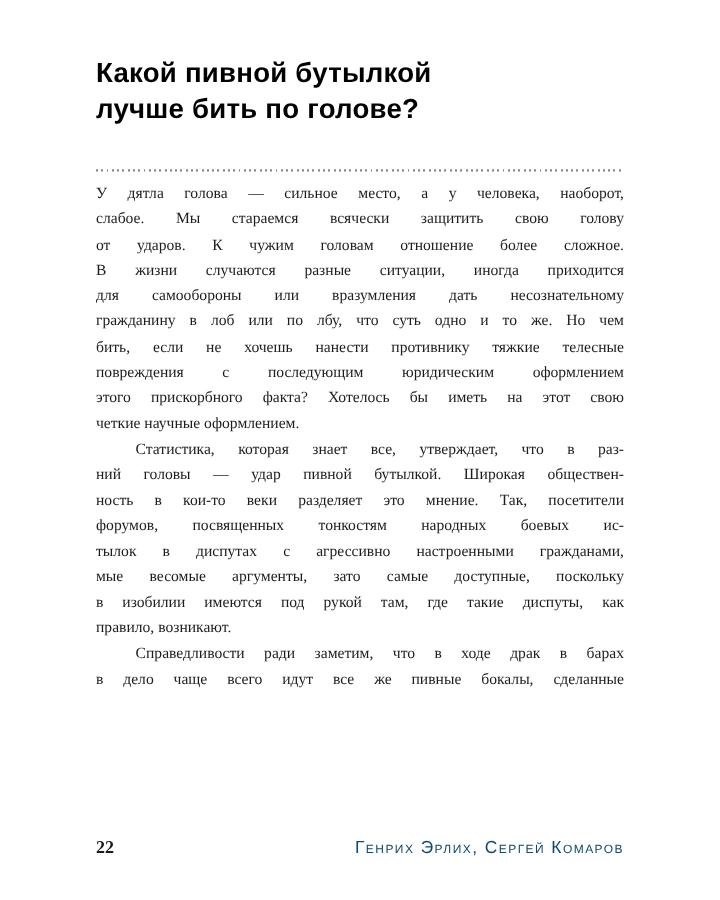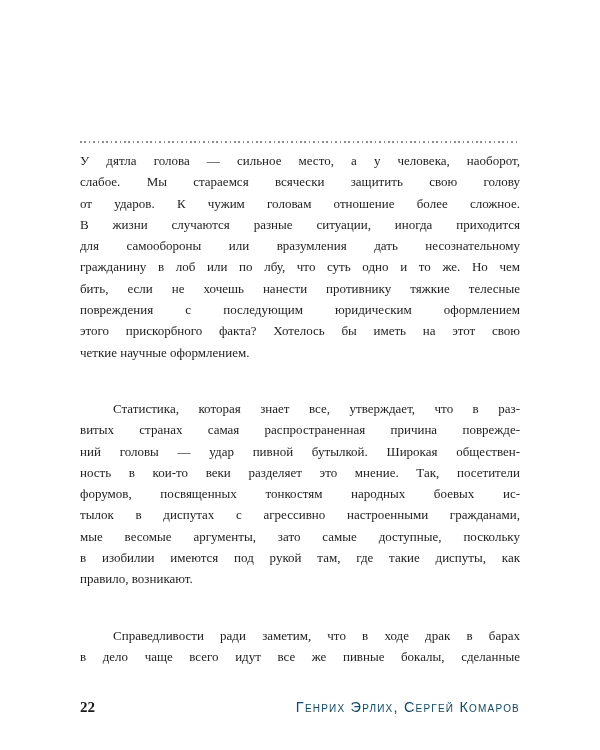--- a/index.html
+++ b/index.html
@@ -39,21 +39,21 @@
     width: 440px;
     font-size: 13px;
     line-height: 21.3px;
     color: #1d1d1d;
   }
   .line {
     text-align: justify;
     text-align-last: justify;
   }
   .line.para-last { text-align-last: left; }
-  .line.indent { text-indent: 33px; margin-top: 35px; }
+  .line.indent { text-indent: 33px; }
   .footer {
     position: absolute;
     left: 80px;
     top: 699px;
     width: 440px;
     display: flex;
     justify-content: space-between;
     align-items: baseline;
   }
   .page-number {
@@ -68,36 +68,39 @@
     font-size: 14.5px;
     letter-spacing: 1.2px;
     color: #0c4a6e;
   }
 </style>
 </head>
 <body>
 
 <div class="page">
 
+  <h1 class="chapter-title">
+      <div>Какой пивной бутылкой</div>
+      <div>лучше бить по голове?</div>
+    </h1>
 
   <div class="divider"></div>
 
   <div class="body-text">
       <div class="line">У дятла голова — сильное место, а у человека, наоборот,</div>
       <div class="line">слабое. Мы стараемся всячески защитить свою голову</div>
       <div class="line">от ударов. К чужим головам отношение более сложное.</div>
       <div class="line">В жизни случаются разные ситуации, иногда приходится</div>
       <div class="line">для самообороны или вразумления дать несознательному</div>
       <div class="line">гражданину в лоб или по лбу, что суть одно и то же. Но чем</div>
       <div class="line">бить, если не хочешь нанести противнику тяжкие телесные</div>
       <div class="line">повреждения с последующим юридическим оформлением</div>
       <div class="line">этого прискорбного факта? Хотелось бы иметь на этот свою</div>
       <div class="line para-last">четкие научные оформлением.</div>
       <div class="line indent">Статистика, которая знает все, утверждает, что в раз-</div>
-      <div class="line">витых странах самая распространенная причина поврежде-</div>
       <div class="line">ний головы — удар пивной бутылкой. Широкая обществен-</div>
       <div class="line">ность в кои-то веки разделяет это мнение. Так, посетители</div>
       <div class="line">форумов, посвященных тонкостям народных боевых ис-</div>
       <div class="line">тылок в диспутах с агрессивно настроенными гражданами,</div>
       <div class="line">мые весомые аргументы, зато самые доступные, поскольку</div>
       <div class="line">в изобилии имеются под рукой там, где такие диспуты, как</div>
       <div class="line para-last">правило, возникают.</div>
       <div class="line indent">Справедливости ради заметим, что в ходе драк в барах</div>
       <div class="line">в дело чаще всего идут все же пивные бокалы, сделанные</div>
     </div>

